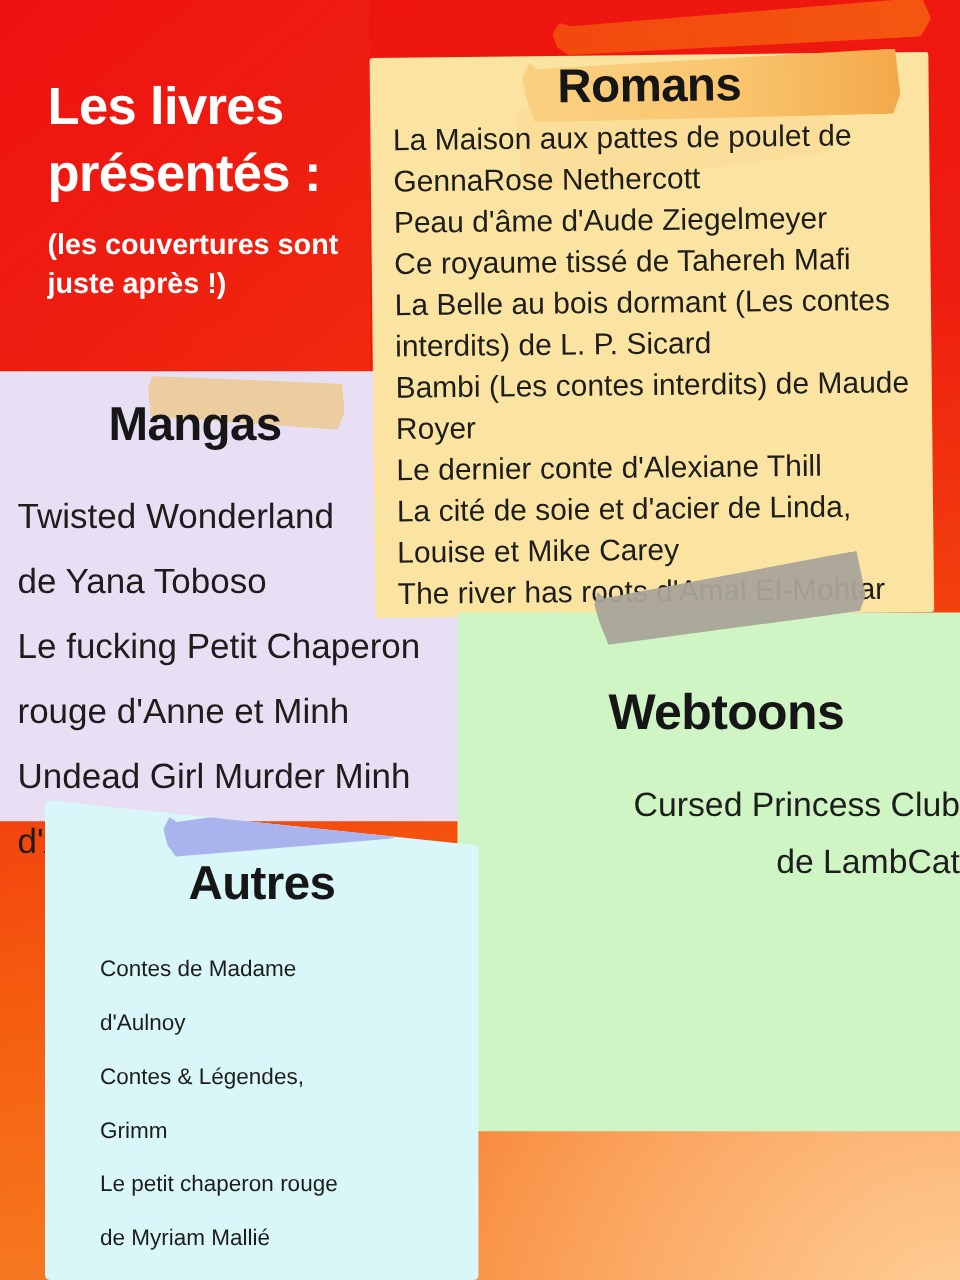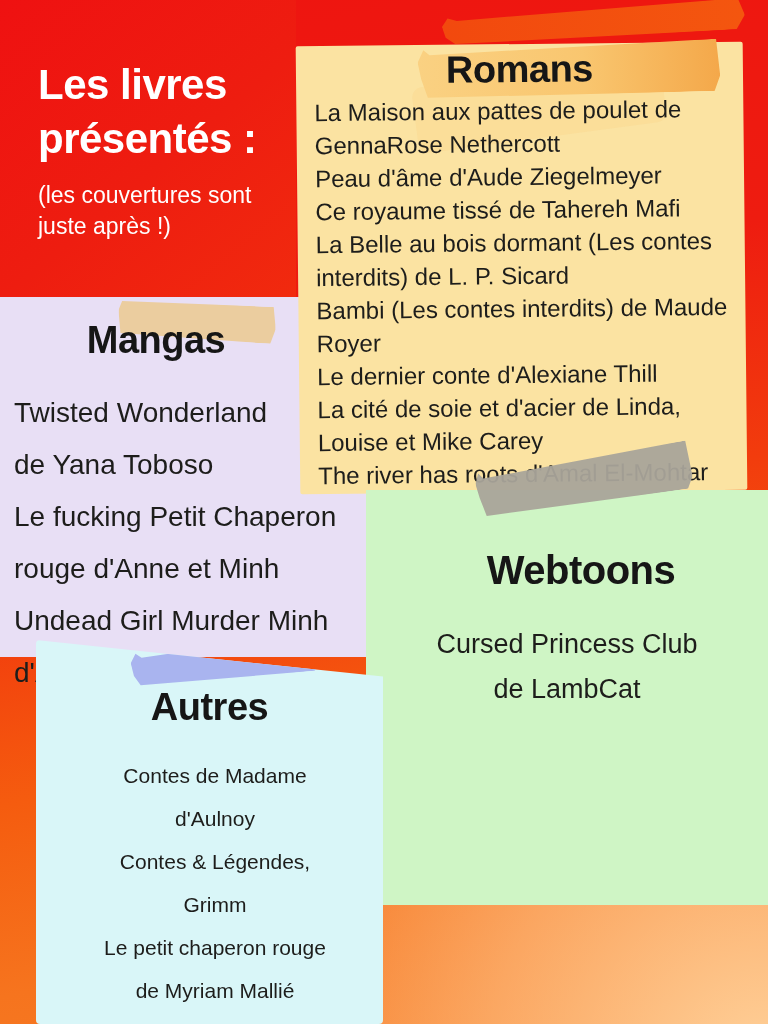--- a/index.html
+++ b/index.html
@@ -34,21 +34,21 @@
     padding-left: 21px;
   }
   .intro-title {
     position: absolute; left: 38px; top: 58px;
     color: #ffffff; font-weight: bold;
     font-size: 42px; line-height: 54px; letter-spacing: -0.5px;
     white-space: pre-line;
   }
   .intro-sub {
     position: absolute; left: 38px; top: 180px;
-    color: #ffffff; font-weight: normal;
+    color: #ffffff; font-weight: bold;
     font-size: 23px; line-height: 31px;
     white-space: pre-line;
   }
 
   
   .block-mangas { left: 0; top: 297px; width: 370px; height: 360px; background: #e8dff5; }
   .block-romans {
     left: 298px; top: 44px; width: 447px; height: 448px;
     background: #fbe3a2; transform: rotate(-0.6deg); border-radius: 2px;
   }
@@ -96,32 +96,32 @@
   .list-mangas li { line-height: 52px; }
 
   
   .brush-webtoons {
     left: 110px; top: -34px; width: 216px; height: 48px;
     background: #a9a49a; opacity: .95;
     transform: rotate(-8.5deg);
     clip-path: polygon(0% 25%, 2% 4%, 4% 16%, 99% 0%, 100% 75%, 97% 100%, 3% 94%, 1% 55%);
   }
   .title-webtoons { left: 14px; top: 58px; width: 100%; font-size: 40px; }
-  .list-webtoons { left: 0; top: 132px; width: 100%; font-size: 27px; text-align: center; }
+  .list-webtoons { left: 0; top: 132px; width: 100%; font-size: 27px; text-align: right; }
   .list-webtoons li { line-height: 45px; }
 
   
   .brush-autres {
     left: 95px; top: 2px; width: 190px; height: 38px;
     background: #a9b4ef;
     transform: rotate(-6deg);
     clip-path: polygon(0% 30%, 3% 6%, 6% 18%, 98% 0%, 100% 62%, 96% 100%, 4% 90%, 1% 64%);
   }
   .title-autres { left: 0; top: 46px; width: 100%; font-size: 38px; }
-  .list-autres { left: 24px; top: 114px; width: 310px; font-size: 21px; text-align: center; }
+  .list-autres { left: 44px; top: 114px; width: 310px; font-size: 18px; }
   .list-autres li { line-height: 43px; }
 </style>
 </head>
 <body>
 
 <div class="page">
 
   <div class="brush brush-top"></div>
 
   <div class="block block-red">

